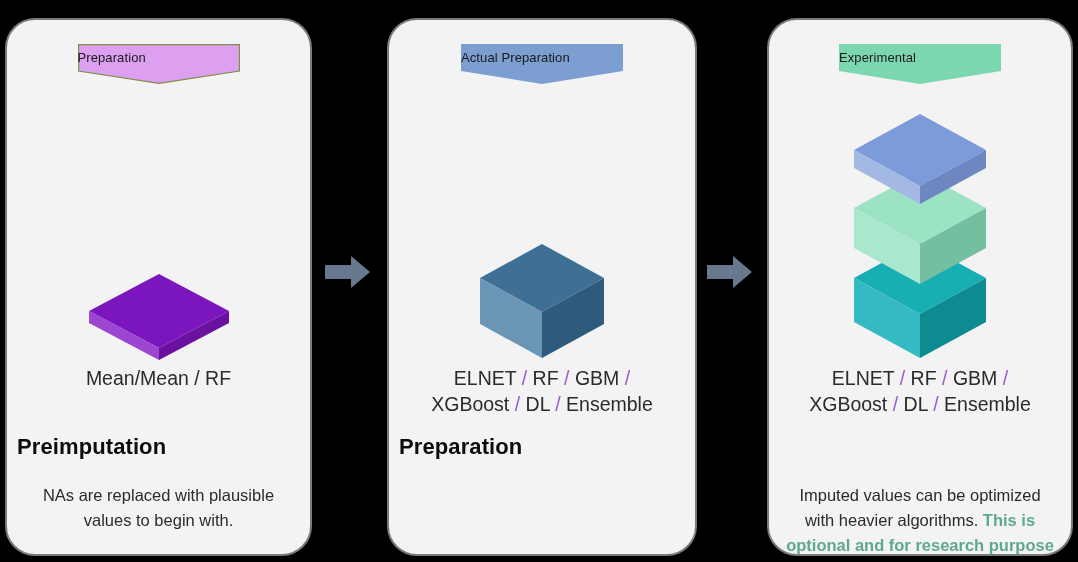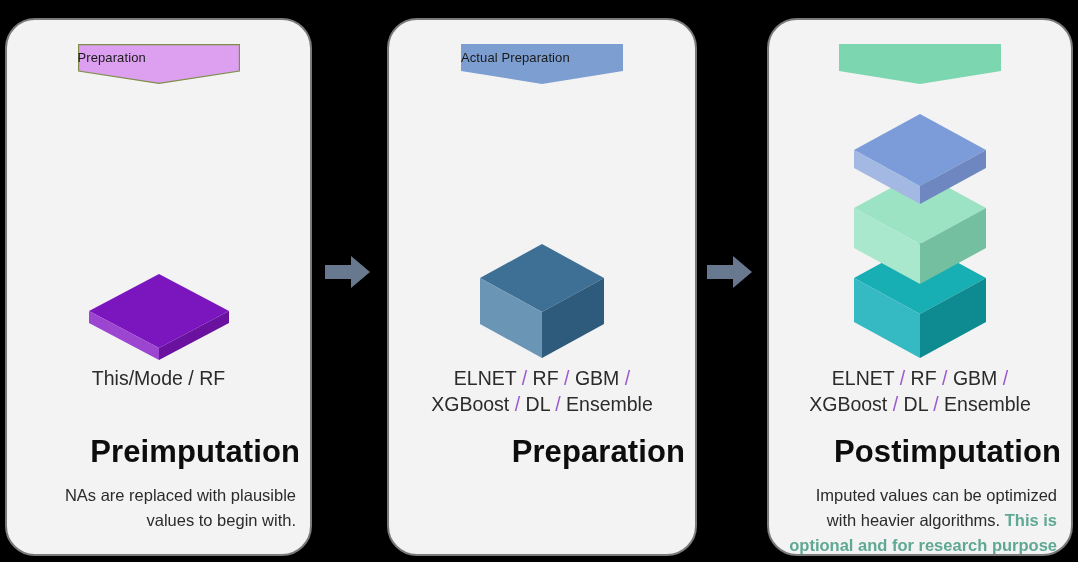--- a/index.html
+++ b/index.html
@@ -84,33 +84,33 @@
     line-height: 26px;
     color: #2B2B2B;
   }
   .models .sep { color: #9B59D0; }
 
   .title {
     position: absolute;
     left: 10px;
     right: 10px;
     top: 414px;
-    text-align: right;
-    font-size: 31px;
+    text-align: left;
+    font-size: 22px;
     font-weight: bold;
     color: #0D0D0D;
     letter-spacing: 0.1px;
   }
 
   .desc {
     position: absolute;
     left: 14px;
     right: 14px;
     top: 463px;
-    text-align: right;
+    text-align: center;
     font-size: 16.5px;
     line-height: 25px;
     color: #2B2B2B;
   }
   .desc .accent {
     color: #5FA893;
     font-weight: bold;
   }
 
   
@@ -143,21 +143,21 @@
 
         <polygon points="75,6 145,43 75,80 5,43" fill="#7B16BE"></polygon>
 
         <polygon points="5,43 75,80 75,92 5,55" fill="#9B45D0"></polygon>
 
         <polygon points="145,43 145,55 75,92 75,80" fill="#6A119F"></polygon>
       </svg>
     </div>
 
     <div class="models">
-      <span>This/Mode / RF</span>
+      <span>Mean/Mean / RF</span>
     </div>
 
     <div class="title">Preimputation</div>
 
     <div class="desc">NAs are replaced with plausible values to begin with.</div>
   </div>
 
   <div class="arrow arrow-1">
     <svg viewBox="0 0 46 34" xmlns="http://www.w3.org/2000/svg">
       <polygon points="0,10 26,10 26,1 45,17 26,33 26,24 0,24" fill="#68798F"></polygon>
@@ -211,20 +211,21 @@
       <polygon points="0,10 26,10 26,1 45,17 26,33 26,24 0,24" fill="#68798F"></polygon>
     </svg>
   </div>
 
   <div class="card card-3">
 
     <div class="banner">
       <svg viewBox="0 0 162 40" xmlns="http://www.w3.org/2000/svg">
         <polygon points="0,0 162,0 162,27 81,40 0,27" fill="#7CD6B0"></polygon>
       </svg>
+      <div class="banner-label">Experimental</div>
     </div>
 
     <div class="shape-area shape-3">
       <svg width="140" height="250" viewBox="0 0 140 250" xmlns="http://www.w3.org/2000/svg">
 
         <g>
           <polygon points="70,132 136,168 70,204 4,168" fill="#17AEB4"></polygon>
           <polygon points="4,168 70,204 70,248 4,212" fill="#35B9C2"></polygon>
           <polygon points="136,168 136,212 70,248 70,204" fill="#0D8B90"></polygon>
         </g>
@@ -254,20 +255,19 @@
       </div>
       <div>
         <span>XGBoost</span>
         <span class="sep">/</span>
         <span> DL</span>
         <span class="sep">/</span>
         <span> Ensemble</span>
       </div>
     </div>
 
-    <div class="title">Postimputation</div>
 
     <div class="desc">
       <span>Imputed values can be optimized with heavier algorithms. </span><span class="accent">This is optional and for research purpose only</span><span>.</span>
     </div>
   </div>
 
 </div>
 
 </body></html>

